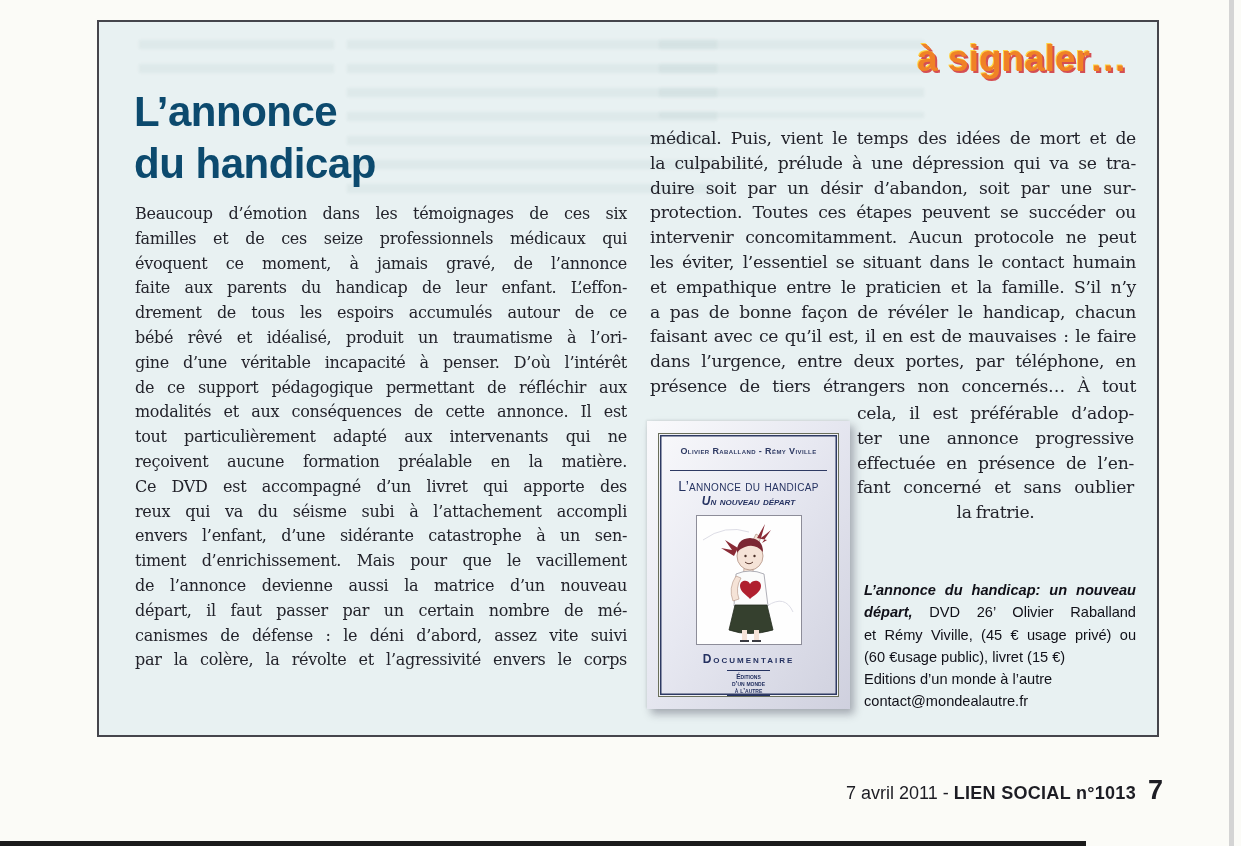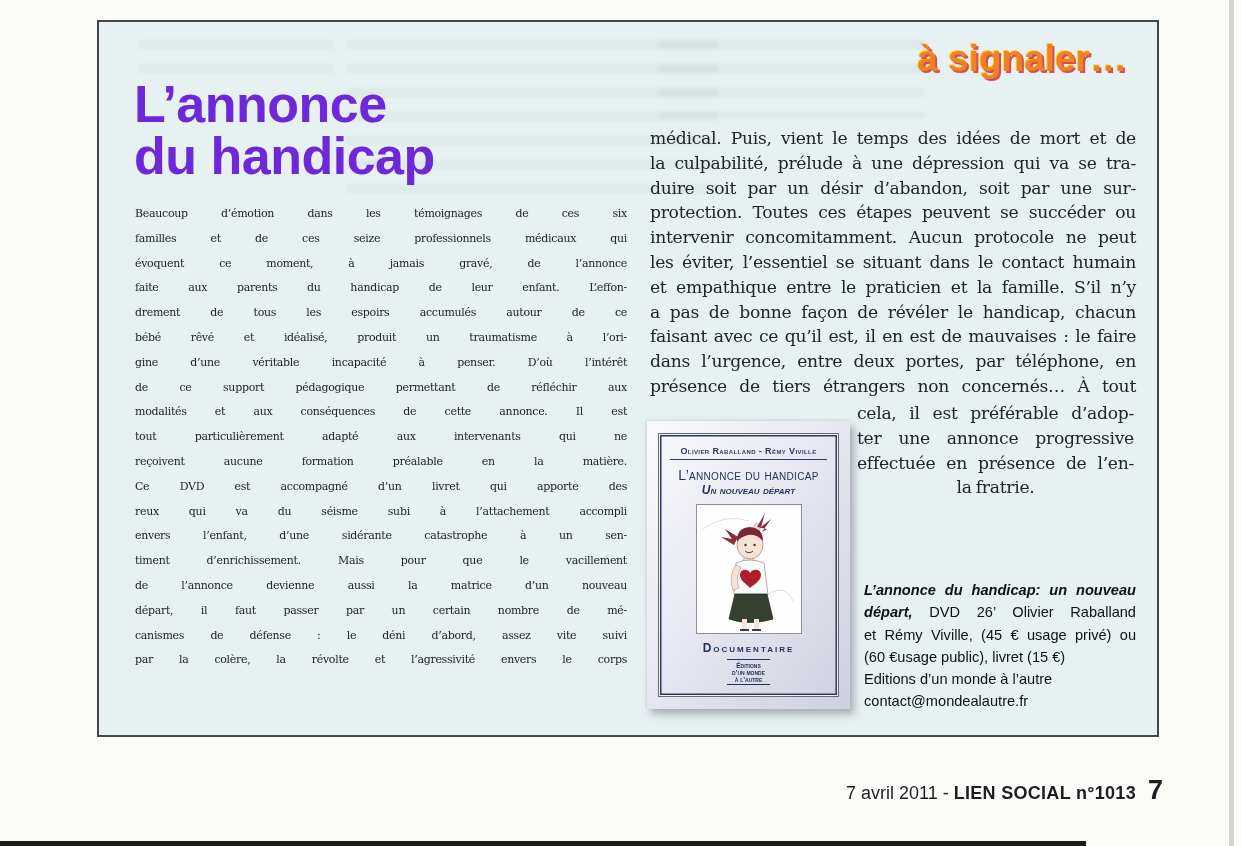--- a/index.html
+++ b/index.html
@@ -17,28 +17,28 @@
     position:absolute; opacity:0.45; filter:blur(1.6px); pointer-events:none;
     background:repeating-linear-gradient(180deg, rgba(158,184,184,0.30) 0 9px, transparent 9px 24px);
   }
   .signaler {
     position:absolute; top:16px; right:30px;
     font-size:37px; font-weight:700; letter-spacing:0;
     color:#f08226;
     text-shadow:2px 2px 0 #d44f53, -1px -1px 0 #ffd23f;
   }
   .title {
-    position:absolute; left:35px; top:56px;
-    font-size:52px; line-height:52px; font-weight:600; letter-spacing:-0.5px;
-    color:#6d28d9;
+    position:absolute; left:35px; top:64px;
+    font-size:42px; line-height:52px; font-weight:600; letter-spacing:-0.5px;
+    color:#0c4a6e;
   }
   .bodycol { position:absolute; font-family:"DejaVu Serif","Liberation Serif",serif; color:#23232b; }
   .ln {
     height:24.8px; line-height:24.8px; white-space:nowrap;
-    font-size:11px; letter-spacing:-0.3px; word-spacing:-1px;
+    font-size:16px; letter-spacing:-0.3px; word-spacing:-1px;
   }
   .rt .ln { font-size:17.2px;text-align:center; }
   .j { text-align:justify; text-align-last:justify; }
   .col-left  { left:36px;  top:180px; width:492px; }
   .col-right { left:551px; top:104px; width:486px; }
   .col-wrap  { left:758px; top:379px; width:277px; }
 
   
   .dvd-card {
     position:absolute; left:548px; top:399px; width:203px; height:288px;
@@ -47,21 +47,21 @@
   }
   .dvd-frame {
     position:absolute; left:11px; right:11px; top:12px; bottom:12px;
     border:1px solid #6a6f5a;
     box-shadow:inset 0 0 0 1px #f0f0f4, inset 0 0 0 2.5px #2e3a63;
     display:flex; flex-direction:column; align-items:center;
     padding:12px 6px 8px; box-sizing:border-box;
   }
   .dvd-authors {
     font-size:9px; font-weight:700; font-variant:small-caps; color:#2e3a63;
-    letter-spacing:0.4px; border-bottom:1px solid #2e3a63; padding-bottom:3px;
+    letter-spacing:0.4px; border-bottom:1px solid #2e3a63; padding-bottom:14px;
     width:94%; text-align:center; white-space:nowrap;
   }
   .dvd-title { margin-top:7px; font-size:14px; font-weight:400; font-variant:small-caps; color:#253261; letter-spacing:0.3px; white-space:nowrap; }
   .dvd-subtitle { font-size:12px; font-weight:700; font-style:italic; font-variant:small-caps; color:#253261; }
   .dvd-illo { margin-top:7px; width:106px; height:130px; background:#fefefe; border:1px solid #8d8d99; box-sizing:border-box; }
   .dvd-genre { margin-top:7px; font-size:12px; font-weight:700; font-variant:small-caps; letter-spacing:2px; color:#253261; white-space:nowrap; }
   .dvd-pub {
     margin-top:4px; font-size:6.5px; font-weight:700; font-variant:small-caps; color:#253261;
     text-align:center; line-height:7px; border-top:1px solid #253261; border-bottom:1px solid #253261;
     padding:1.5px 5px;
@@ -132,20 +132,21 @@
       <div class="ln j">a pas de bonne façon de révéler le handicap, chacun</div>
       <div class="ln j">faisant avec ce qu’il est, il en est de mauvaises : le faire</div>
       <div class="ln j">dans l’urgence, entre deux portes, par téléphone, en</div>
       <div class="ln j">présence de tiers étrangers non concernés… À tout</div>
     </div>
 
     <div class="bodycol col-wrap rt">
       <div class="ln j">cela, il est préférable d’adop-</div>
       <div class="ln j">ter une annonce progressive</div>
       <div class="ln j">effectuée en présence de l’en-</div>
+      <div class="ln j">fant concerné et sans oublier</div>
       <div class="ln">la fratrie.</div>
     </div>
 
     <div class="dvd-card">
       <div class="dvd-frame">
         <div class="dvd-authors">Olivier Raballand - Rémy Viville</div>
         <div class="dvd-title">L’annonce du handicap</div>
         <div class="dvd-subtitle">Un nouveau départ</div>
         <div class="dvd-illo">
           <svg width="104" height="128" viewBox="0 0 104 128" xmlns="http://www.w3.org/2000/svg">

